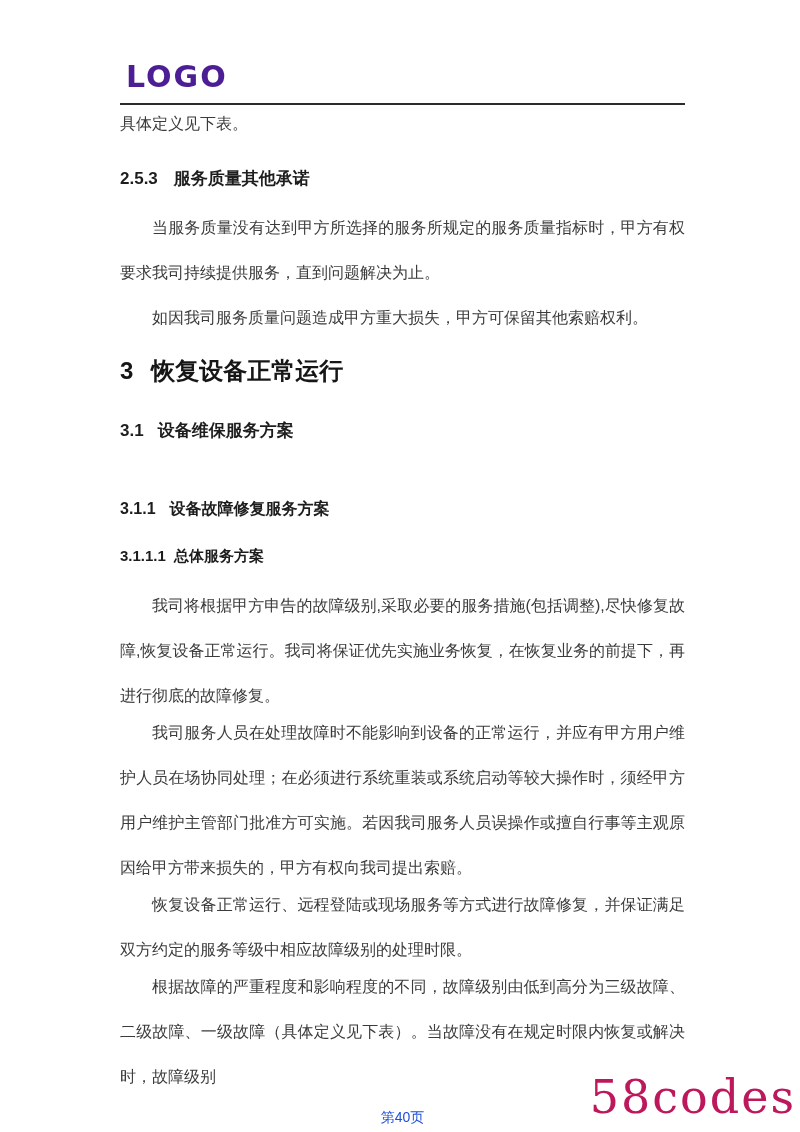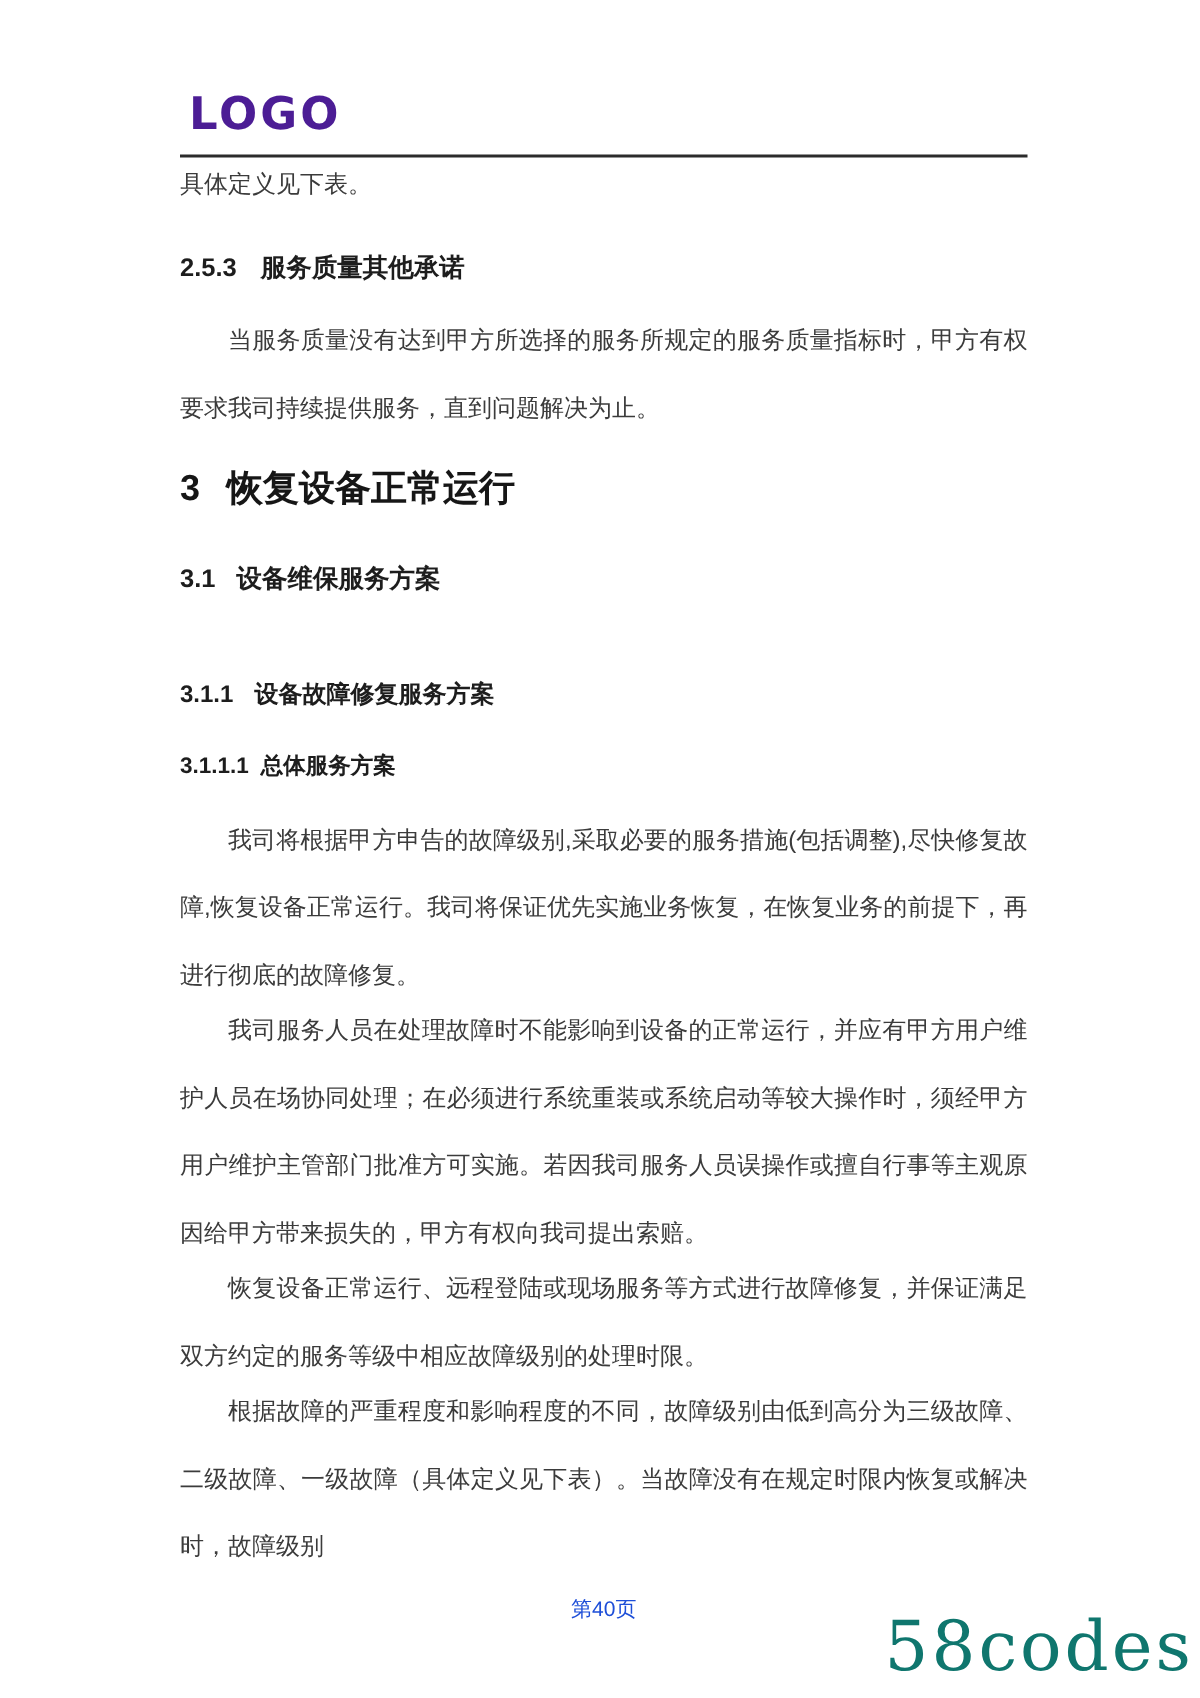--- a/index.html
+++ b/index.html
@@ -89,31 +89,32 @@
 
     <div class="header">
       <div class="logo" style="color: #4c1d95;">LOGO</div>
     </div>
 
     <p class="continued">具体定义见下表。</p>
 
     <h3 class="hd hd-l3"><span class="num">2.5.3</span><span>服务质量其他承诺</span></h3>
 
     <p class="para p-first">当服务质量没有达到甲方所选择的服务所规定的服务质量指标时，甲方有权要求我司持续提供服务，直到问题解决为止。</p>
+    <p class="para">如因我司服务质量问题造成甲方重大损失，甲方可保留其他索赔权利。</p>
 
     <h1 class="hd hd-l1"><span class="num">3</span><span>恢复设备正常运行</span></h1>
 
     <h2 class="hd hd-l2"><span class="num">3.1</span><span>设备维保服务方案</span></h2>
 
     <h3 class="hd hd-l3b"><span class="num">3.1.1</span><span>设备故障修复服务方案</span></h3>
 
     <h4 class="hd hd-l4"><span class="num">3.1.1.1</span><span>总体服务方案</span></h4>
 
     <p class="para p-body">我司将根据甲方申告的故障级别,采取必要的服务措施(包括调整),尽快修复故障,恢复设备正常运行。我司将保证优先实施业务恢复，在恢复业务的前提下，再进行彻底的故障修复。</p>
     <p class="para tight">我司服务人员在处理故障时不能影响到设备的正常运行，并应有甲方用户维护人员在场协同处理；在必须进行系统重装或系统启动等较大操作时，须经甲方用户维护主管部门批准方可实施。若因我司服务人员误操作或擅自行事等主观原因给甲方带来损失的，甲方有权向我司提出索赔。</p>
     <p class="para tight">恢复设备正常运行、远程登陆或现场服务等方式进行故障修复，并保证满足双方约定的服务等级中相应故障级别的处理时限。</p>
     <p class="para tight">根据故障的严重程度和影响程度的不同，故障级别由低到高分为三级故障、二级故障、一级故障（具体定义见下表）。当故障没有在规定时限内恢复或解决时，故障级别</p>
 
     <div class="footer">第40页</div>
   </div>
 
-  <div class="watermark" style="color: #0f766e;">58codes</div>
+  <div class="watermark" style="color: #be185d;">58codes</div>
 </div>
 
 </body></html>

